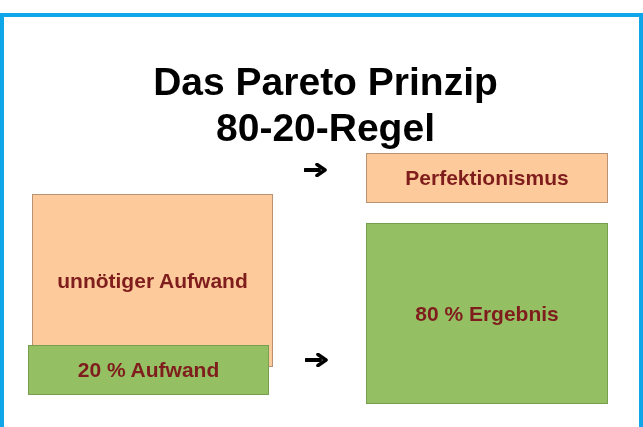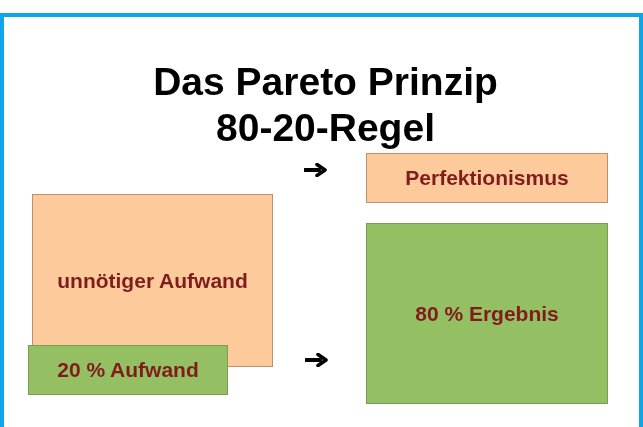--- a/index.html
+++ b/index.html
@@ -33,21 +33,21 @@
   <div class="title">
     <div>Das Pareto Prinzip</div>
     <div>80-20-Regel</div>
   </div>
 </div>
 
 <div class="box orange" style="left:32px; top:153px; width:241px; height:173px;margin-top:41px;">
   <span>unnötiger Aufwand</span>
 </div>
 
-<div class="box green" style="left:28px; top:345px; width:200px; height:50px;">
+<div class="box green" style="left:28px; top:345px; width:241px; height:50px;">
   <span>20 % Aufwand</span>
 </div>
 
 <div class="box orange" style="left:366px; top:153px; width:242px; height:50px;">
   <span>Perfektionismus</span>
 </div>
 
 <div class="box green" style="left:366px; top:223px; width:242px; height:181px;text-align:right;">
   <span>80 % Ergebnis</span>
 </div>

